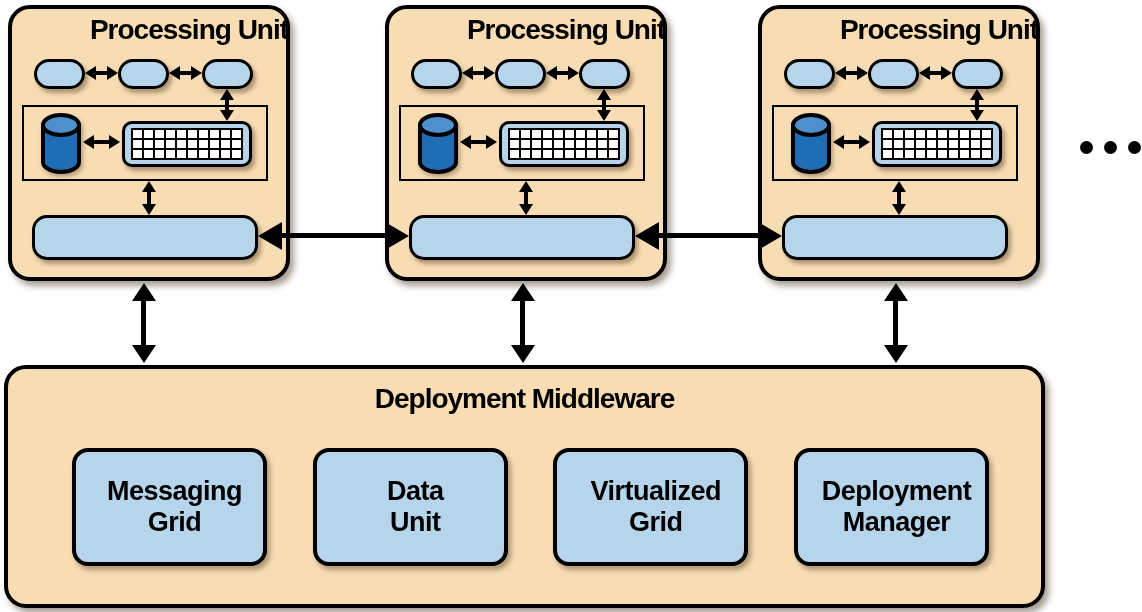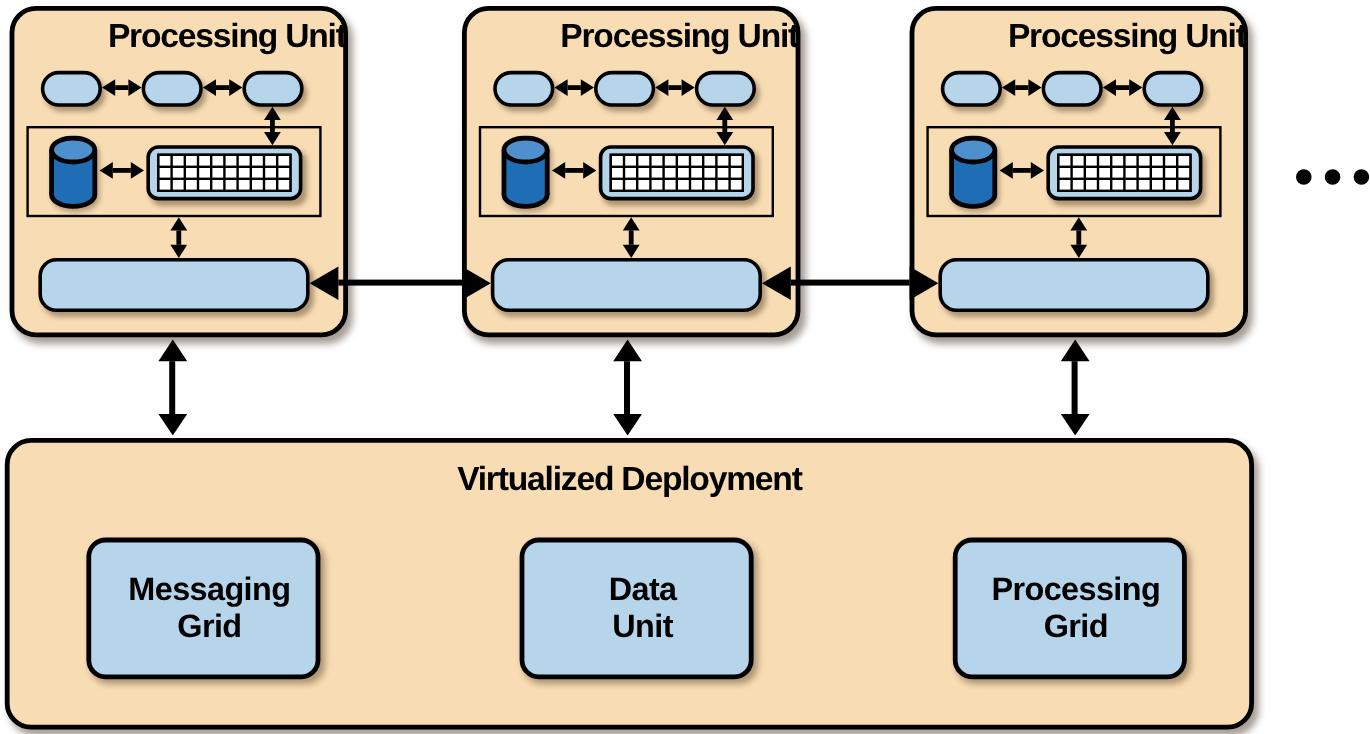--- a/index.html
+++ b/index.html
@@ -277,24 +277,26 @@
   </div>
 
   <div class="ah lg a-u12"></div>
   <div class="ah lg a-u23"></div>
 
   <div class="av lg a-m1"></div>
   <div class="av lg a-m2"></div>
   <div class="av lg a-m3"></div>
 
   <div class="mw">
-    <div class="mw-title">Virtualized Deployment</div>
+    <div class="mw-title">Deployment Middleware</div>
     <div class="mw-row">
       <div class="mw-box">Messaging
 Grid</div>
       <div class="mw-box">Data
 Unit</div>
-      <div class="mw-box">Processing
+      <div class="mw-box">Virtualized
 Grid</div>
+      <div class="mw-box">Deployment
+Manager</div>
     </div>
   </div>
 
 </div>
 
 </body></html>

